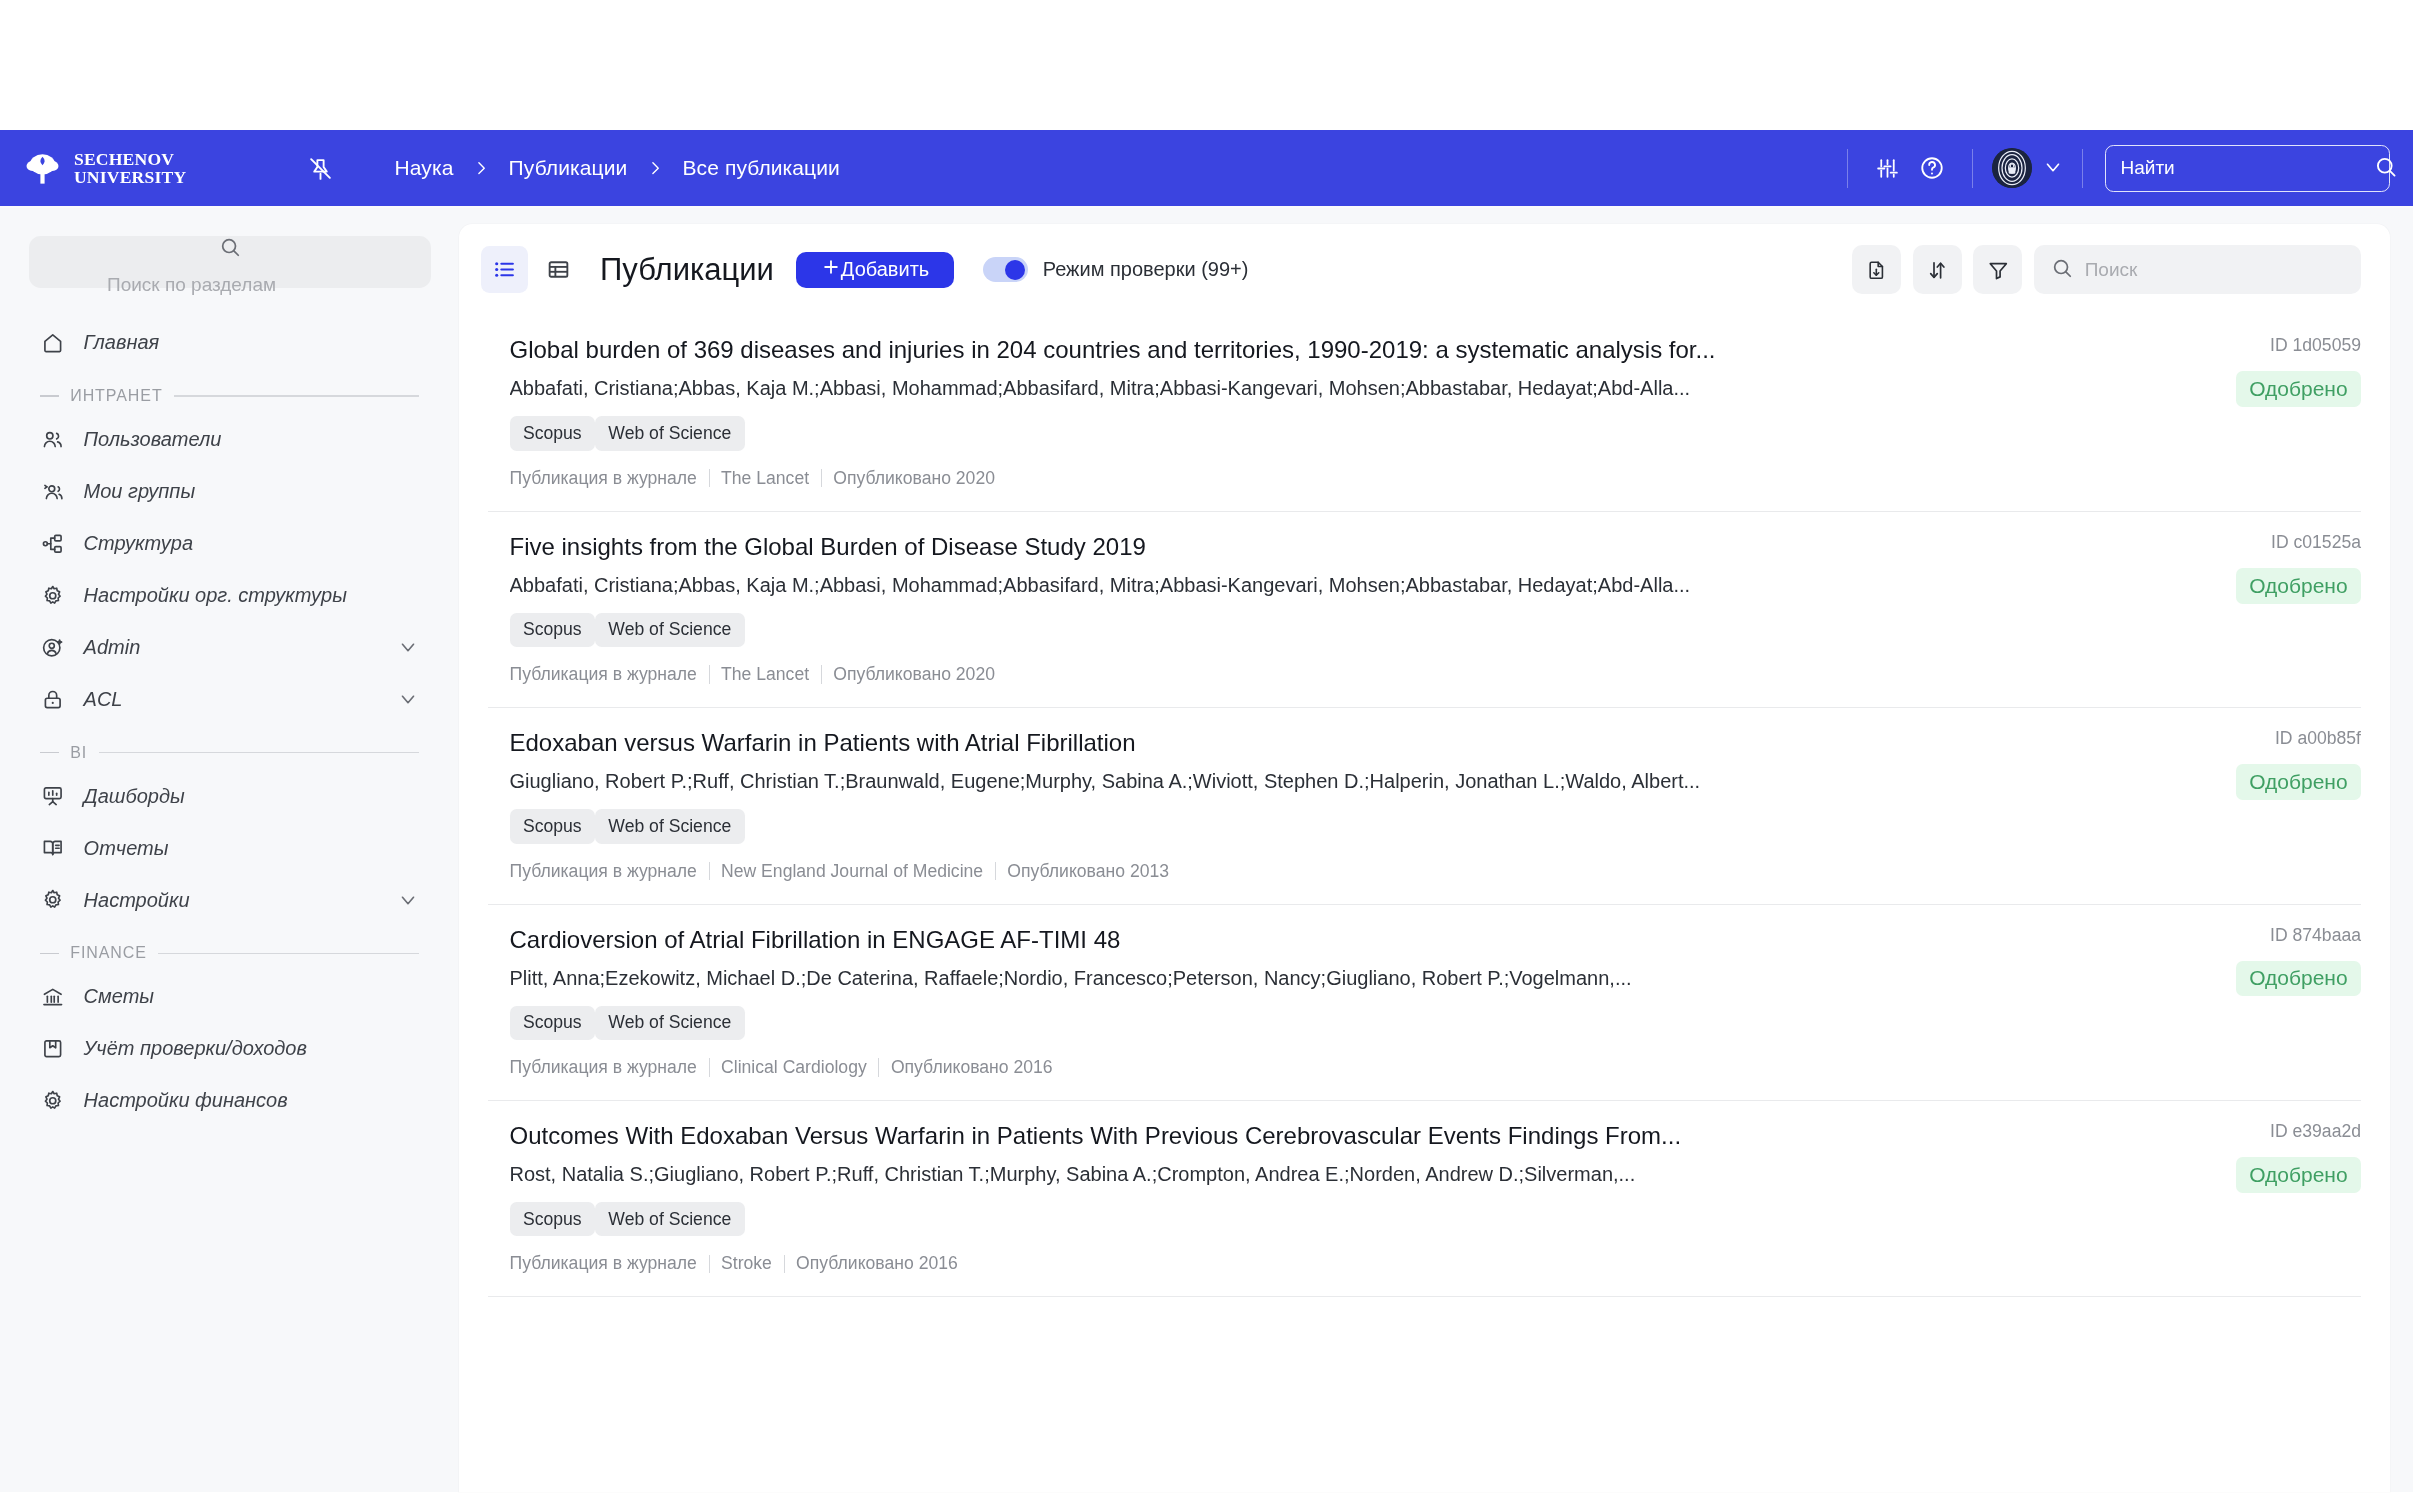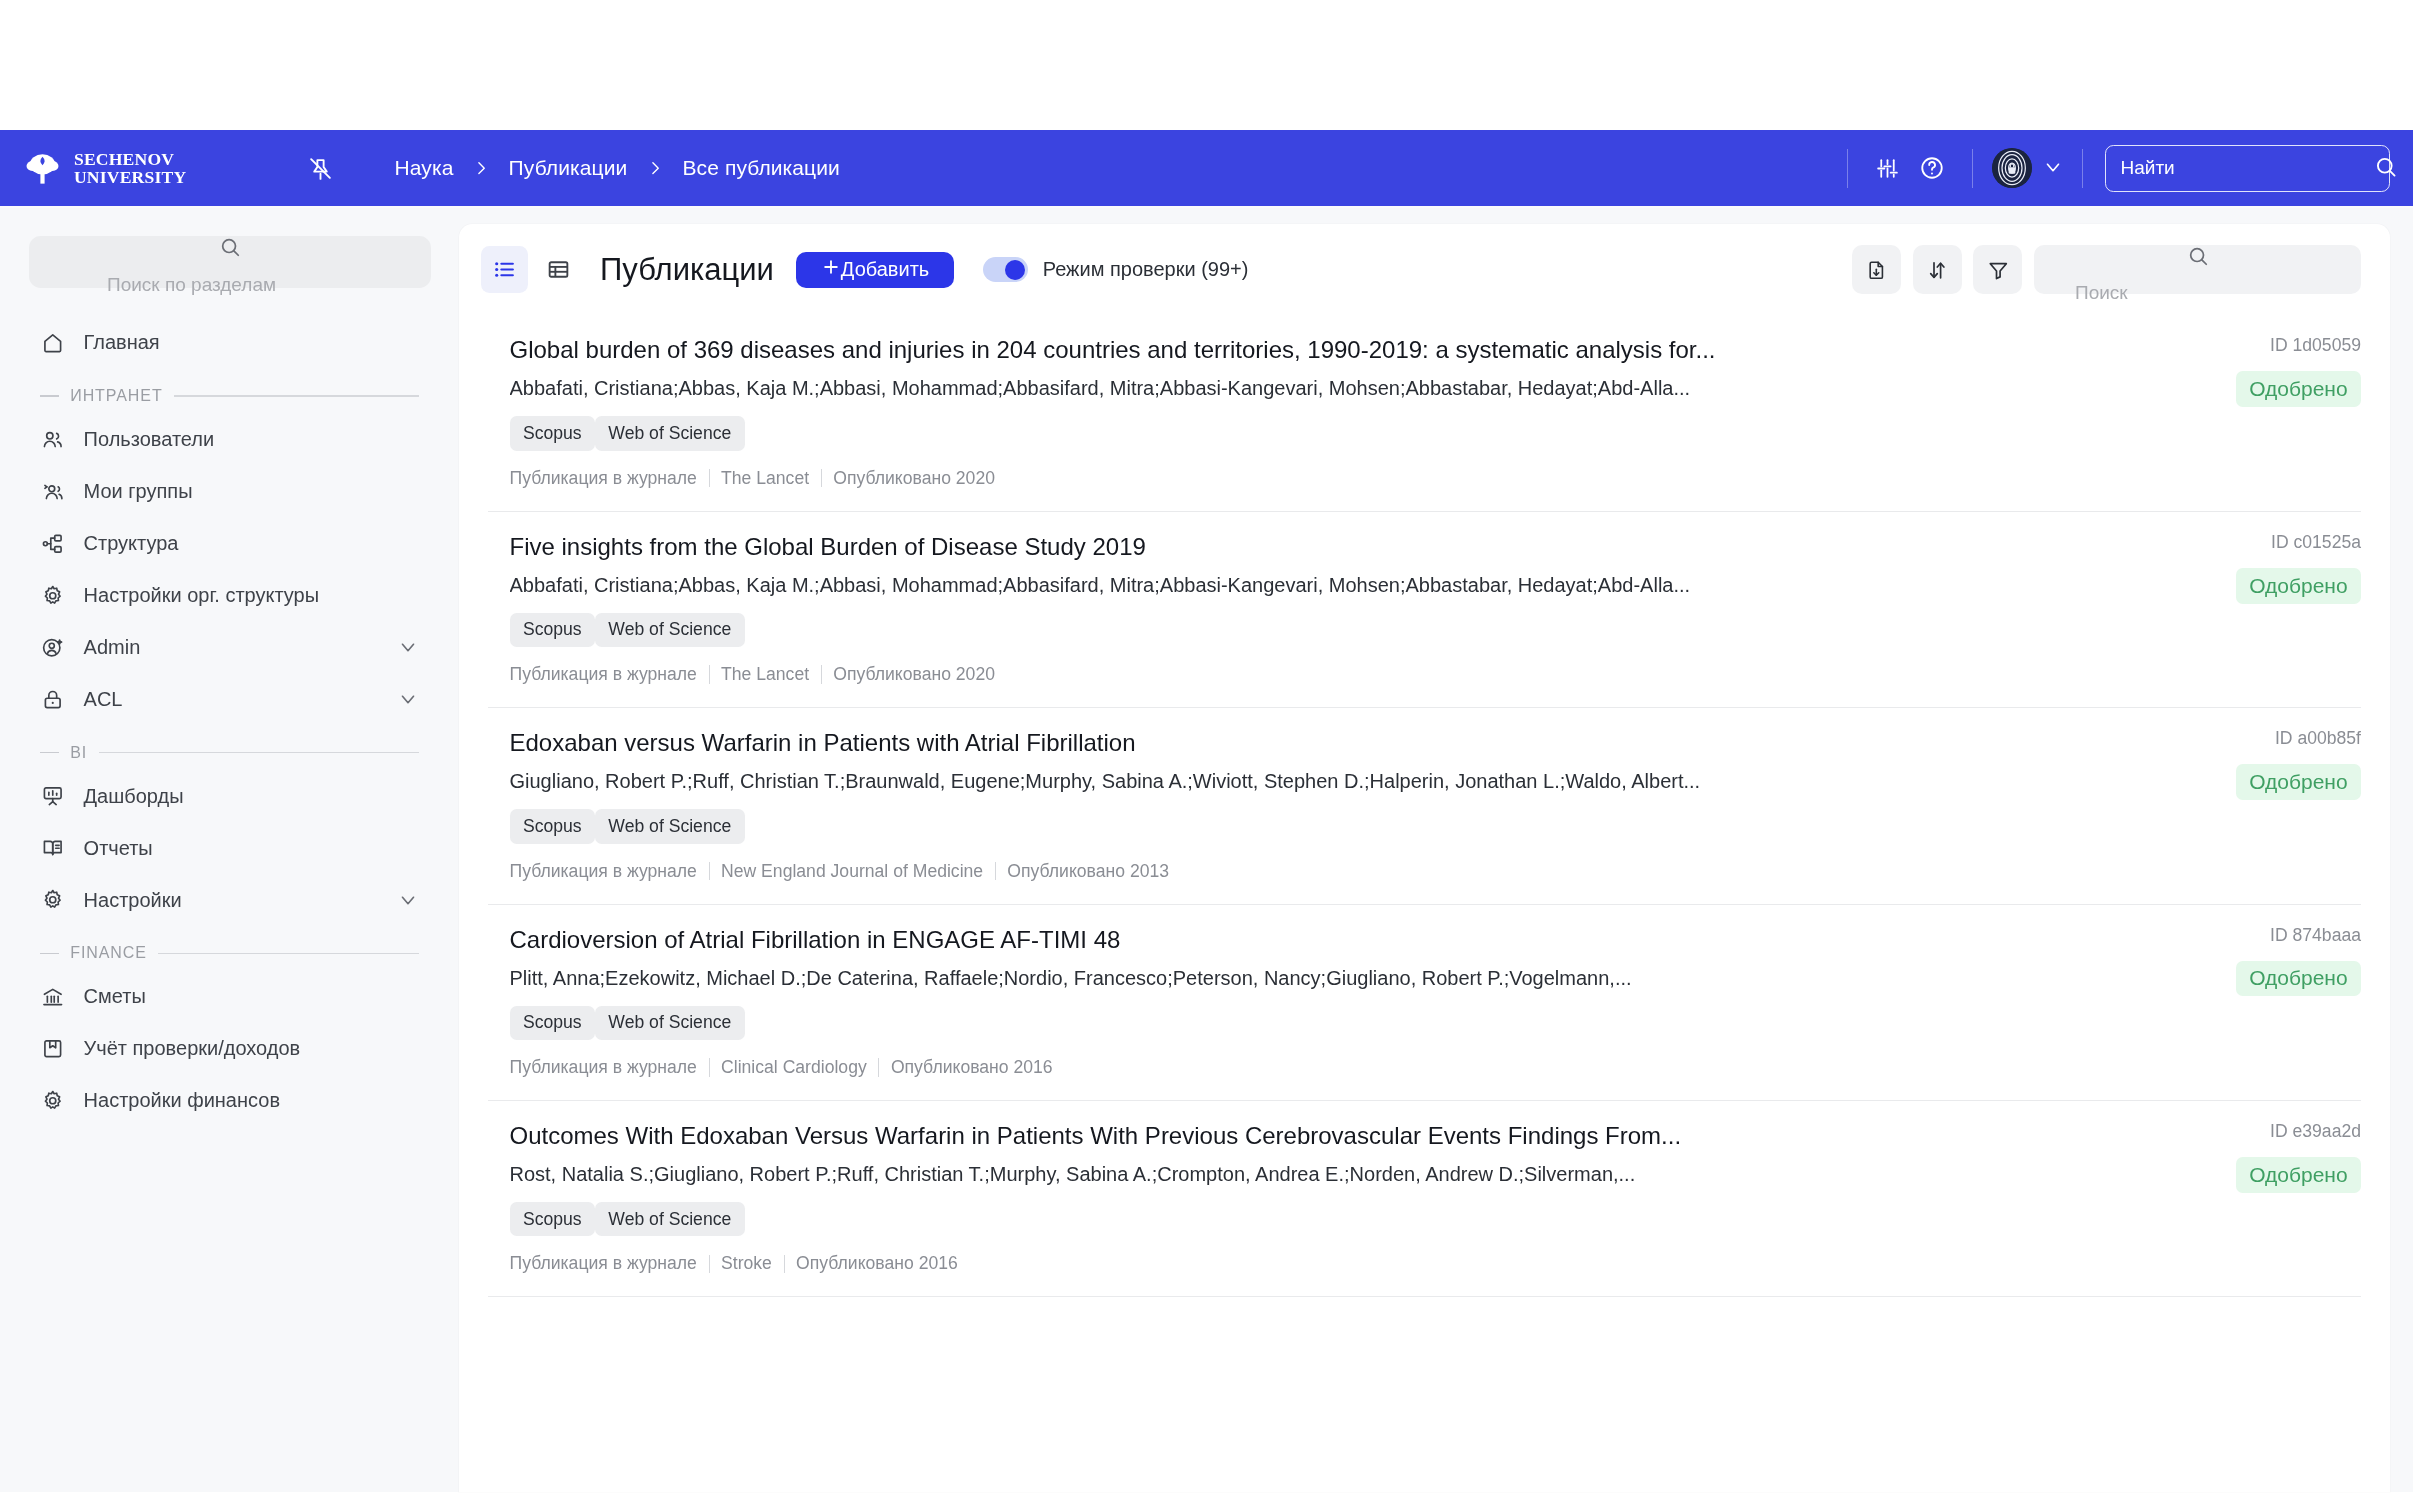--- a/index.html
+++ b/index.html
@@ -80,21 +80,21 @@
   }
   .side-search input {
     flex:1; background:transparent; border:none; outline:none;
     font-size: 19px; color:#3a3a3a; font-family:inherit;
   }
   .side-search input::placeholder { color:#A9ABB0; }
 
   .nav-item {
     display:flex; align-items:center; gap:18.4px;
     height: 52px; padding: 0 11.7px; border-radius: 10px;
-    cursor:pointer; color:#3E4249;
+    cursor:pointer; color:#3E4249;font-style:italic;
   }
   .nav-item .lbl { font-size: 20px; white-space:nowrap; }
   .nav-item .chev { margin-left:auto; display:flex; }
   .nav-ico { width:25px; height:25px; flex:none; display:flex; align-items:center; justify-content:center;}
 
   .sec-head {
     display:flex; align-items:center; gap:11.7px;
     margin: 18.4px 0 8.4px 11.7px; padding-right:11.7px;
   }
   .sec-dash { width:18.4px; height:1.3px; background:#C9CBD0; flex:none; }
@@ -124,21 +124,21 @@
   }
   .check-mode { display:flex; align-items:center; gap:15px; margin-left: 28.5px; }
   .switch { width:45px; height:25px; border-radius:12.6px; background:#C9D4F8; position:relative; cursor:pointer; flex:none;}
   .switch .knob { position:absolute; top:2.5px; left:22px; width:20px; height:20px; border-radius:50%; background:#2C36E8; }
   .check-mode .lbl { font-size: 20px; color:#2B2F36; white-space:nowrap; }
 
   .tb-right { margin-left:auto; display:flex; align-items:center; gap: 11.7px; }
   .tb-btn { width:49px; height:49px; border-radius:10px; background:#F1F2F4; display:flex; align-items:center; justify-content:center; cursor:pointer; }
   .tb-search {
     width: 327px; height:49px; border-radius:10px; background:#F1F2F4;
-    display:flex; align-items:center; gap:11.7px; padding: 0 17px; flex-direction: column;
+    display:flex; align-items:center; gap:11.7px; padding: 0 17px;
   }
   .tb-search input { flex:1; background:transparent; border:none; outline:none; font-size:19px; font-family:inherit; color:#3a3a3a;}
   .tb-search input::placeholder { color:#A9ABB0; }
 
   
   .pub-list { flex:1; overflow:hidden; padding: 0 28.5px 0 28.5px; }
   .pub-row { display:flex; padding: 20px 0 22px 22px; border-bottom:0.8px solid #E9EAEC; position:relative; cursor:pointer;}
   .pub-row:first-child { border-top:none; }
   .pub-main { flex:1; min-width:0; }
   .pub-title {

